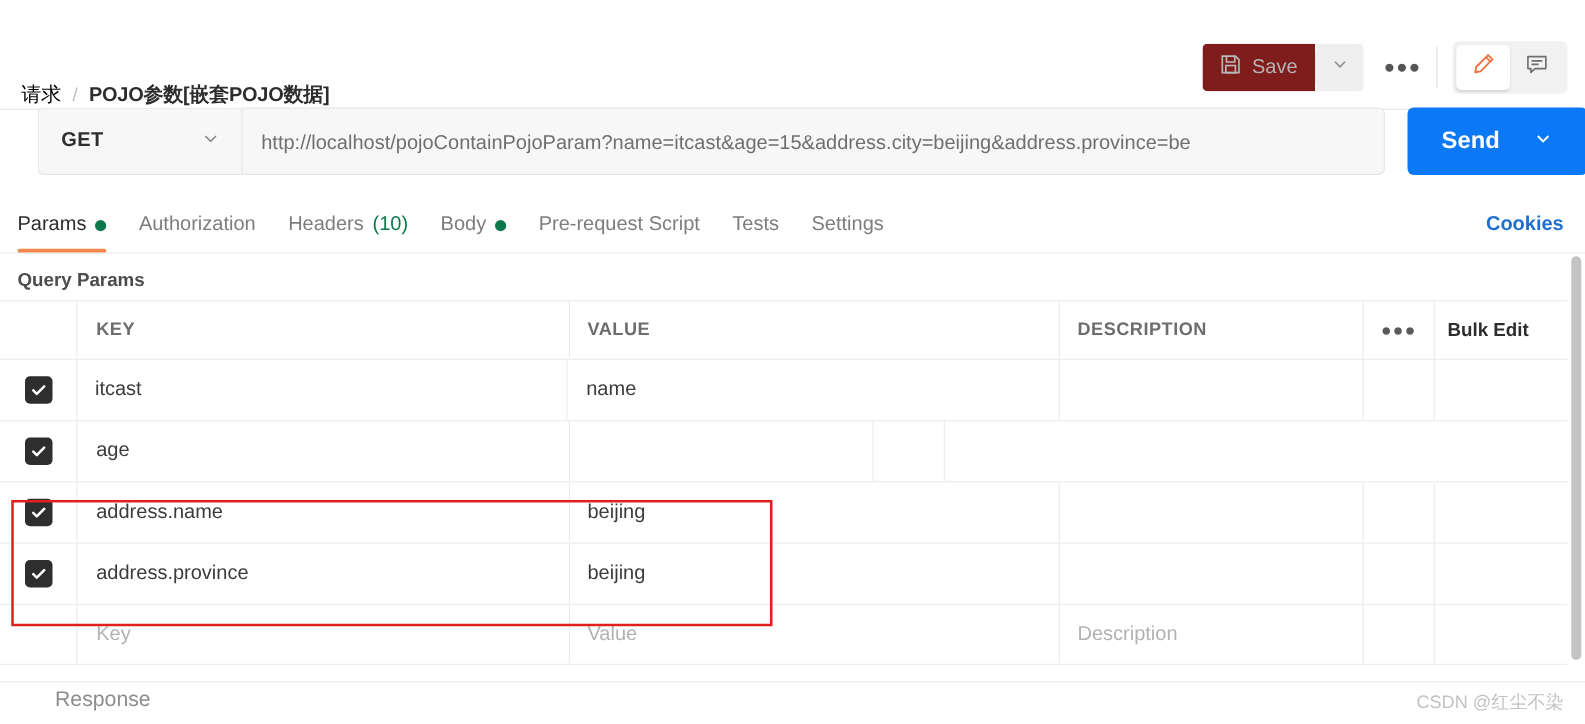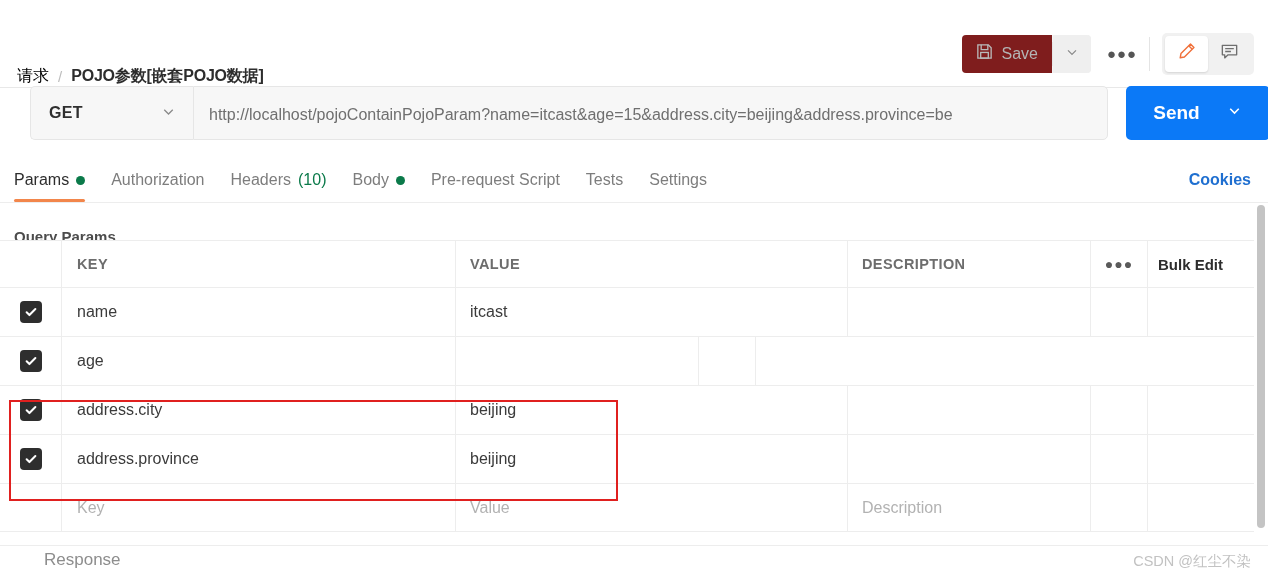--- a/index.html
+++ b/index.html
@@ -151,21 +151,21 @@
   .count { color: #0b7a4a; font-size: 16px; }
   .cookies-link {
     margin-left: auto; margin-right: 17px;
     color: #1f6fd0; font-size: 16px; font-weight: 700;
     line-height: 44px;
   }
 
   
   .qp-title {
     position: absolute; left: 14px; top: 216px;
-    font-size: 15px; font-weight: 700; color: #4c4c4c; margin-top: 12px;
+    font-size: 15px; font-weight: 700; color: #4c4c4c;
   }
 
   .table {
     position: absolute; left: 0; top: 240px;
     width: 1255px;
   }
   .trow {
     display: flex;
     border-top: 1px solid #ededed;
     height: 49px;
@@ -359,25 +359,25 @@
     </div>
 
     <div class="trow">
       <div class="cell c-check">
         <span class="checkbox">
           <svg width="14" height="14" viewBox="0 0 16 16" fill="none" stroke="#ffffff" stroke-width="2.3" stroke-linecap="round" stroke-linejoin="round">
               <path d="M3 8.3l3.2 3.2L13 4.6"></path>
             </svg>
         </span>
       </div>
+      <div class="cell c-value">
+        <span class="cellval">itcast</span>
+      </div>
       <div class="cell c-key">
         <span class="cellval">name</span>
-      </div>
-      <div class="cell c-value">
-        <span class="cellval">itcast</span>
       </div>
       <div class="cell c-desc">
         <span class="cellval"></span>
       </div>
       <div class="cell c-dots"></div>
       <div class="cell c-bulk"></div>
     </div>
 
     <div class="trow">
       <div class="cell c-check">
@@ -399,21 +399,21 @@
 
     <div class="trow">
       <div class="cell c-check">
         <span class="checkbox">
           <svg width="14" height="14" viewBox="0 0 16 16" fill="none" stroke="#ffffff" stroke-width="2.3" stroke-linecap="round" stroke-linejoin="round">
               <path d="M3 8.3l3.2 3.2L13 4.6"></path>
             </svg>
         </span>
       </div>
       <div class="cell c-key">
-        <span class="cellval">address.city</span>
+        <span class="cellval">address.name</span>
       </div>
       <div class="cell c-value">
         <span class="cellval">beijing</span>
       </div>
       <div class="cell c-desc">
         <span class="cellval"></span>
       </div>
       <div class="cell c-dots"></div>
       <div class="cell c-bulk"></div>
     </div>

